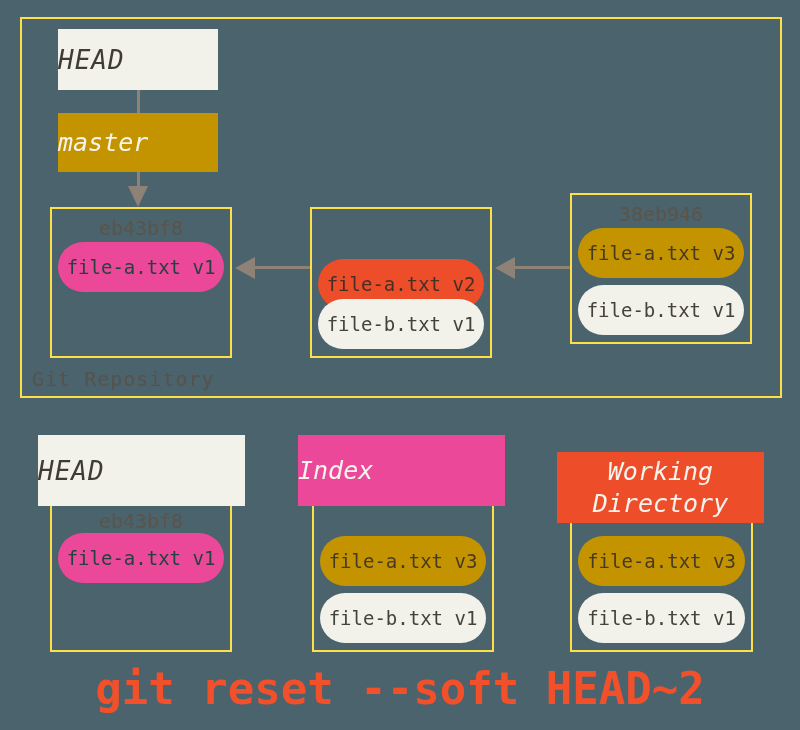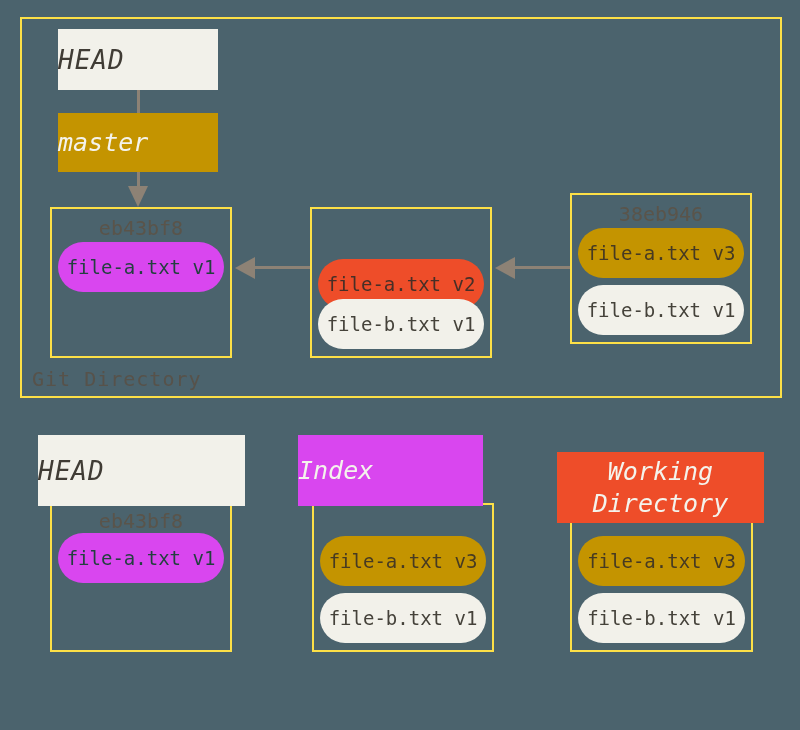--- a/index.html
+++ b/index.html
@@ -1,21 +1,21 @@
 <!DOCTYPE html>
 <html><head>
 <meta charset="utf-8">
 <style>
   html,body{margin:0;padding:0;}
   body{width:800px;height:730px;background:#4b636d;font-family:"DejaVu Sans Mono","Liberation Mono",monospace;}
   .stage{position:relative;width:800px;height:730px;background:#4b636d;overflow:hidden;}
   .abs{position:absolute;}
   .bordered{border:2px solid #fde047;background:transparent;box-sizing:border-box;}
   .fill-offwhite{background:#f2f1ea;}
-  .fill-teal{background:#d946ef;}
+  .fill-teal{background:#ec4899;}
   .fill-gold{background:#c49400;}
   .fill-red{background:#ee4d29;margin-top:17px;}
   .hdr{display:flex;align-items:center;text-align:center;box-sizing:border-box;font-style:italic;}
   .hdr.dark-text{color:#403c35;font-size:26px;letter-spacing:1px;}
   .hdr.light-text{color:#f4f3ec;font-size:25px;line-height:1.25;}
   .hash{position:absolute;left:0;right:0;top:7px;text-align:center;font-size:20px;color:#5a544a;}
   .pill{position:absolute;left:6px;right:6px;height:50px;border-radius:25px;display:flex;align-items:center;justify-content:center;font-size:19px;color:#3a3a33;box-sizing:border-box;}
   .pill.on-teal{color:#23413f;}
   .vline{width:3px;background:#8d8275;}
   .hline{height:3px;background:#8d8275;}
@@ -23,21 +23,21 @@
   .tri-left{width:0;height:0;border-top:11px solid transparent;border-bottom:11px solid transparent;border-right:20px solid #8d8275;}
   .repo-label{font-size:20px;color:#57524a;letter-spacing:1px;}
   .caption{position:absolute;left:0;top:663px;width:800px;text-align:center;font-size:44px;font-weight:bold;color:#f2502b;letter-spacing:0px;}
 </style>
 </head>
 <body>
 
 <div class="stage">
 
   <div class="abs bordered" style="left:20px;top:17px;width:762px;height:381px;"></div>
-  <div class="abs repo-label" style="left:32px;top:367px;">Git Directory</div>
+  <div class="abs repo-label" style="left:32px;top:367px;">Git Repository</div>
 
   <div class="abs hdr dark-text fill-offwhite" style="left:58px;top:29px;width:160px;height:61px;">
     <span>HEAD</span>
   </div>
 
   <div class="abs vline" style="left:137px;top:90px;height:23px;"></div>
 
   <div class="abs hdr light-text fill-gold" style="left:58px;top:113px;width:160px;height:59px;">
     <span>master</span>
   </div>
@@ -87,30 +87,31 @@
   </div>
 
   <div class="abs bordered" style="left:312px;top:503px;width:182px;height:149px;">
     <div class="pill fill-gold" style="top:31px;color:#463a22;">
       <span>file-a.txt v3</span>
     </div>
     <div class="pill fill-offwhite" style="top:88px;color:#45423a;">
       <span>file-b.txt v1</span>
     </div>
   </div>
-  <div class="abs hdr light-text fill-teal" style="left:298px;top:435px;width:185px;height:71px;">
+  <div class="abs hdr light-text fill-teal" style="left:298px;top:435px;width:207px;height:71px;">
     <span>Index</span>
   </div>
 
   <div class="abs bordered" style="left:570px;top:503px;width:183px;height:149px;">
     <div class="pill fill-gold" style="top:31px;color:#463a22;">
       <span>file-a.txt v3</span>
     </div>
     <div class="pill fill-offwhite" style="top:88px;color:#45423a;">
       <span>file-b.txt v1</span>
     </div>
   </div>
   <div class="abs hdr light-text fill-red" style="left:557px;top:435px;width:207px;height:71px;padding:0 11px;">
     <span>Working Directory</span>
   </div>
 
+  <div class="caption">git reset --soft HEAD~2</div>
 
 </div>
 
 </body></html>

